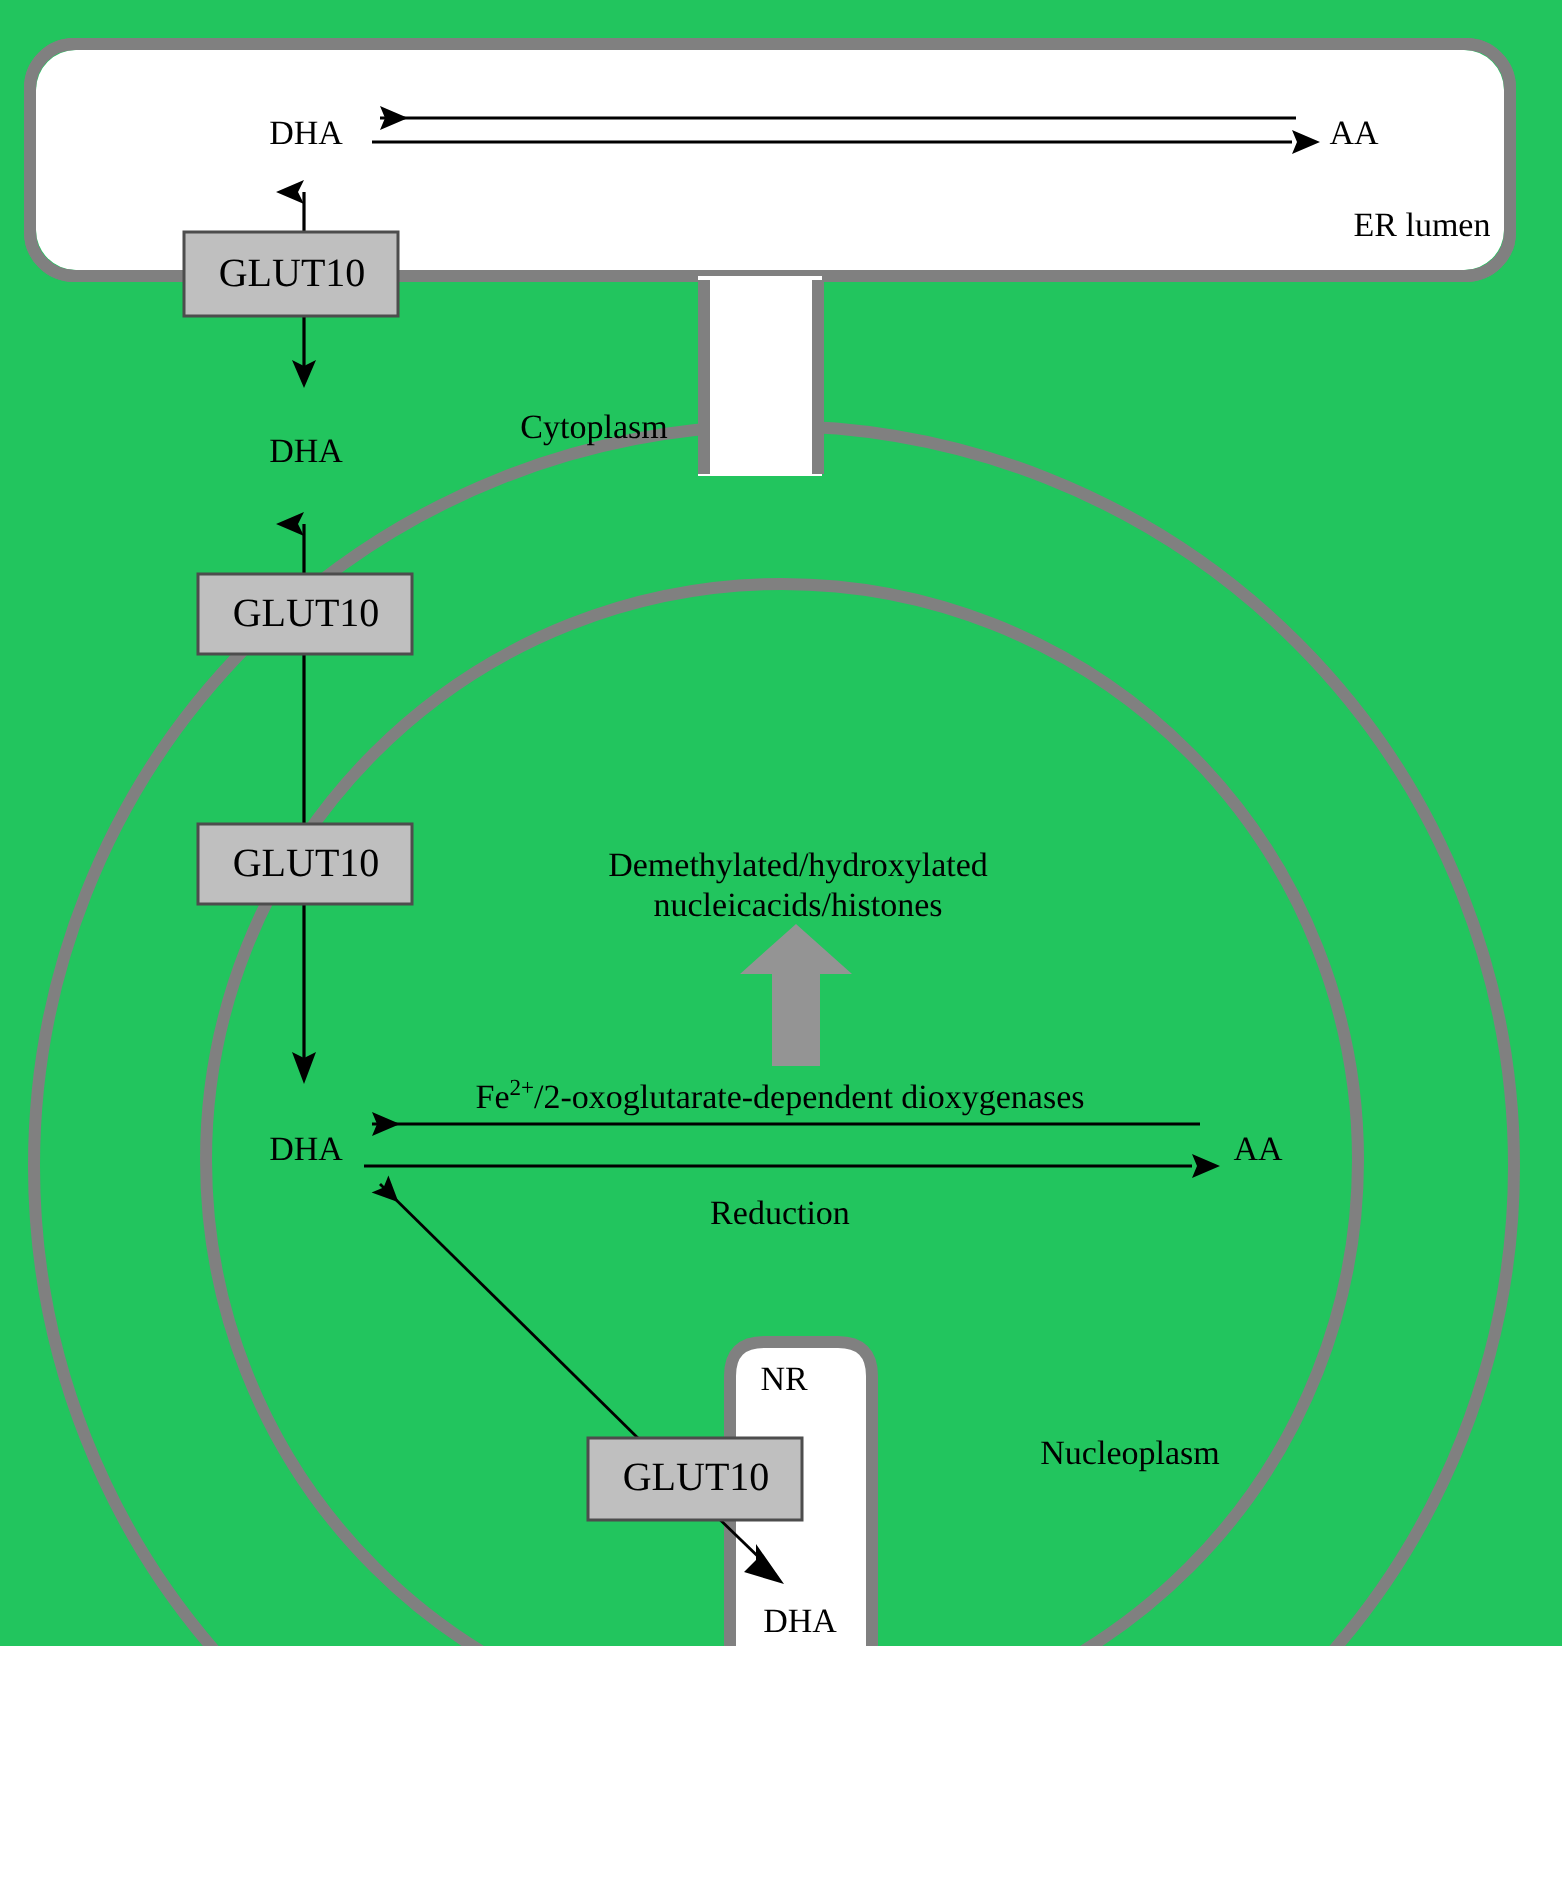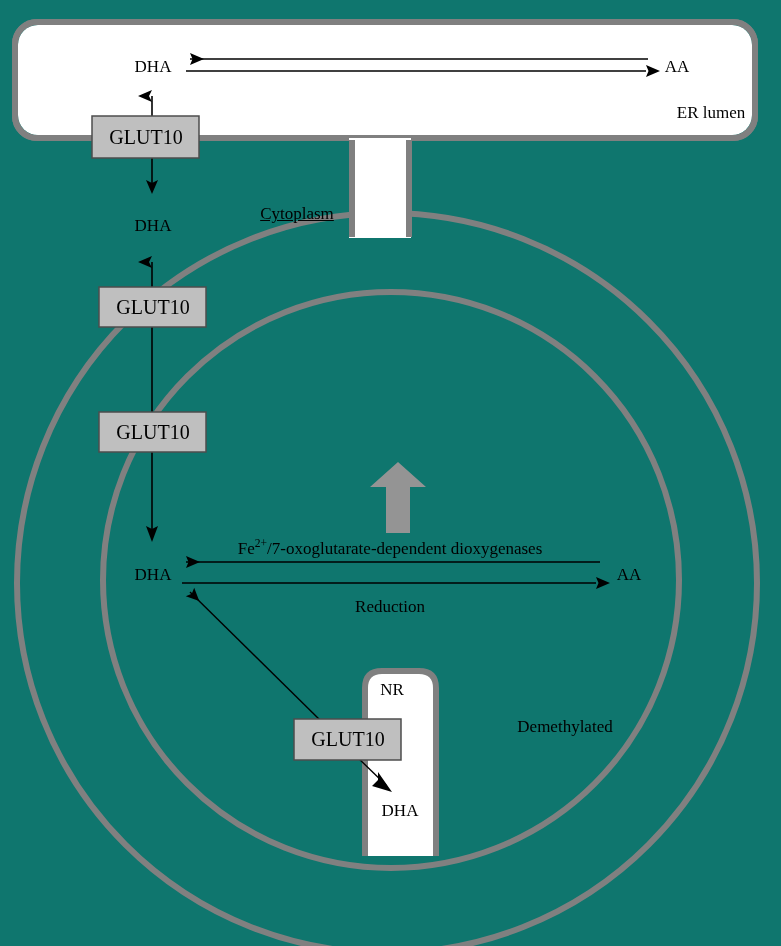--- a/index.html
+++ b/index.html
@@ -3,22 +3,22 @@
 <meta charset="utf-8">
 <style>
   html, body {
     margin: 0;
     padding: 0;
     background: #ffffff;
   }
   #figure-root {
     position: relative;
     width: 781px;
-    height: 946px;
-    background: #0f766e;
+    height: 823px;
+    background: #22c55e;
     font-family: "Liberation Serif", "DejaVu Serif", serif;
     overflow: hidden;
   }
   svg.diagram {
     position: absolute;
     left: 0;
     top: 0;
     width: 781px;
     height: 946px;
   }
@@ -162,27 +162,31 @@
   <div class="lbl lbl-center t-dha" style="left:153px; top:67px;">DHA</div>
   <div class="lbl lbl-center t-aa" style="left:677px; top:67px;">AA</div>
   <div class="lbl lbl-center t-erlumen" style="left:711px; top:113px;">ER lumen</div>
 
   <div class="lbl lbl-center t-glut" style="left:146px; top:138px;">GLUT10</div>
   <div class="lbl lbl-center t-glut" style="left:153px; top:308px;">GLUT10</div>
   <div class="lbl lbl-center t-glut" style="left:153px; top:433px;">GLUT10</div>
   <div class="lbl lbl-center t-glut" style="left:348px; top:740px;">GLUT10</div>
 
   <div class="lbl lbl-center t-dha" style="left:153px; top:226px;">DHA</div>
-  <div class="lbl lbl-center t-cytoplasm" style="left:297px; top:214px;text-decoration:underline;">Cytoplasm</div>
+  <div class="lbl lbl-center t-cytoplasm" style="left:297px; top:214px;">Cytoplasm</div>
 
   <div class="lbl lbl-center t-dha" style="left:153px; top:575px;">DHA</div>
   <div class="lbl lbl-center t-aa" style="left:629px; top:575px;">AA</div>
 
-  <div class="lbl lbl-center t-enzyme" style="left:390px; top:549px;"><span>Fe</span><sup>2+</sup><span>/7-oxoglutarate-dependent dioxygenases</span></div>
+  <div class="lbl lbl-center t-enzyme" style="left:390px; top:549px;"><span>Fe</span><sup>2+</sup><span>/2-oxoglutarate-dependent dioxygenases</span></div>
 
   <div class="lbl lbl-center t-reduction" style="left:390px; top:607px;">Reduction</div>
 
+  <div class="lbl lbl-center t-demeth" style="left:399px; top:443px;">
+    <div>Demethylated/hydroxylated</div>
+    <div>nucleicacids/histones</div>
+  </div>
 
-  <div class="lbl lbl-center t-nucleoplasm" style="left:565px; top:727px;">Demethylated</div>
+  <div class="lbl lbl-center t-nucleoplasm" style="left:565px; top:727px;">Nucleoplasm</div>
   <div class="lbl lbl-center t-nr" style="left:392px; top:690px;">NR</div>
   <div class="lbl lbl-center t-dha" style="left:400px; top:811px;">DHA</div>
 
 </div>
 
 </body></html>

